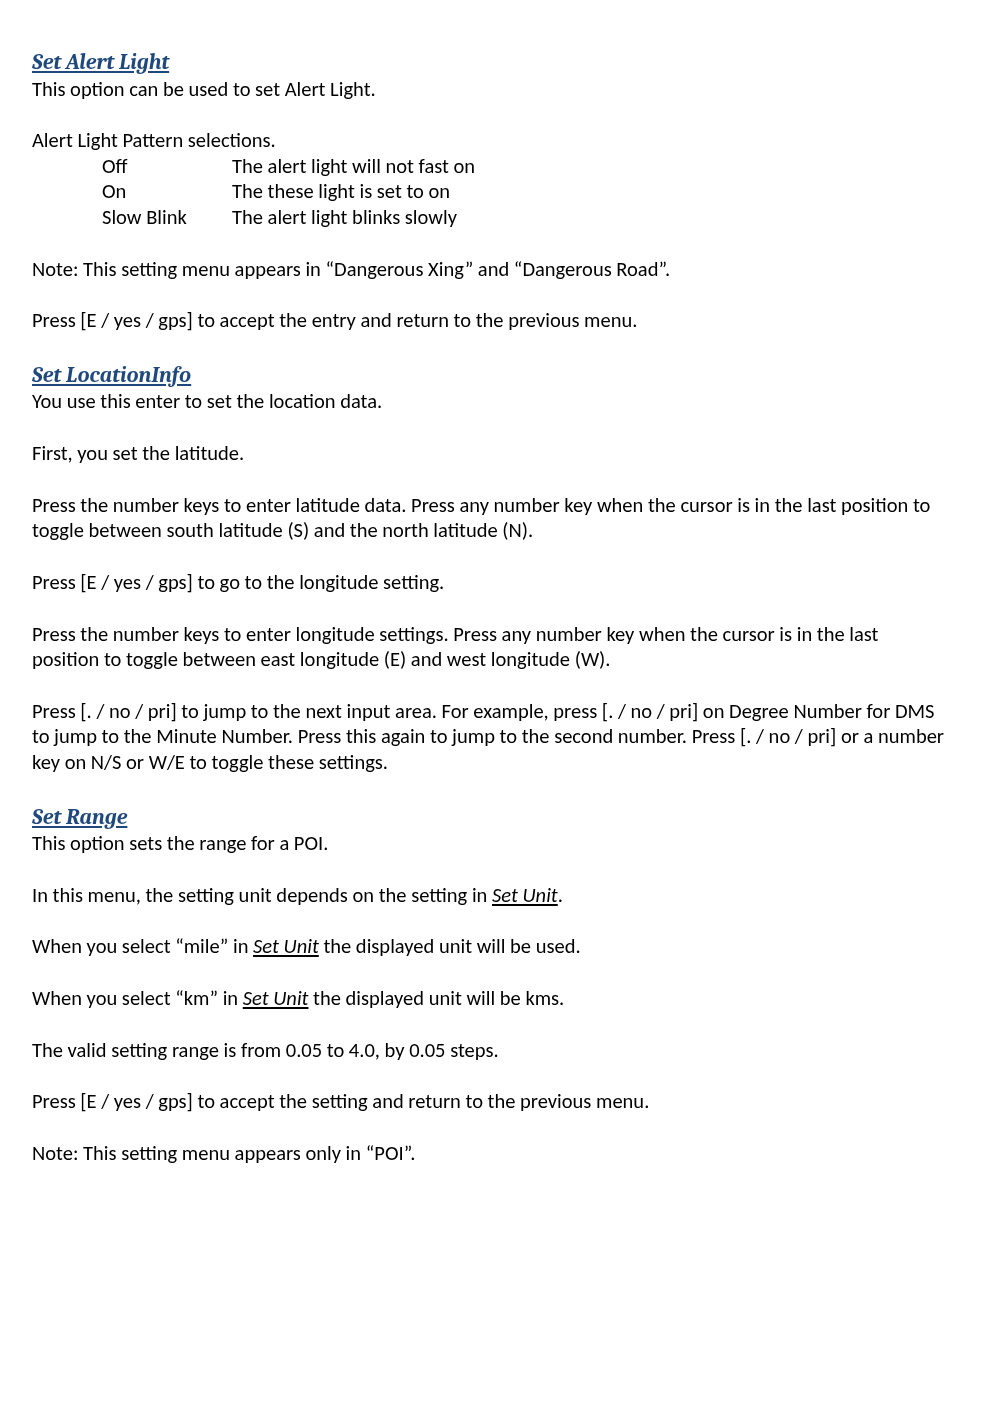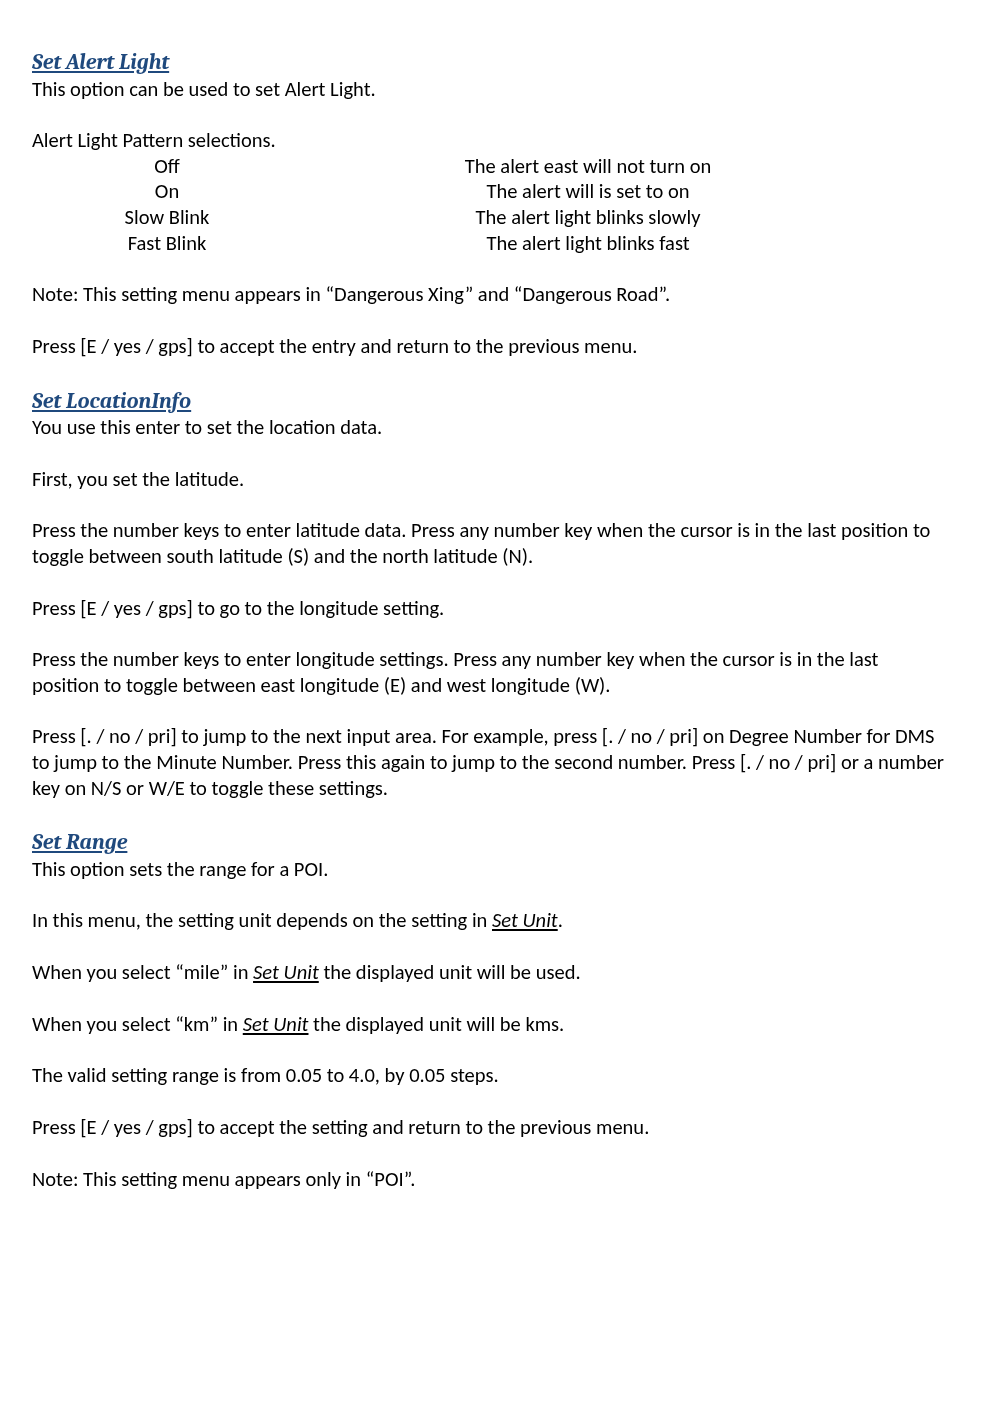--- a/index.html
+++ b/index.html
@@ -31,21 +31,20 @@
     text-decoration: underline;
   }
   p { margin: 0; }
   .block { margin-bottom: 26px; }
   .tight { margin-bottom: 0; }
   .indent-table {
     padding-left: 70px;
   }
   .pattern-row {
     display: flex;
-    text-align: center;
   }
   .pattern-key {
     width: 130px;
     flex: 0 0 130px;
   }
   .pattern-desc {
     flex: 1;
   }
   .u {
     text-decoration: underline;
@@ -79,33 +78,29 @@
 
 <div class="page">
 
   <h3 class="section">Set Alert Light</h3>
   <p class="block">This option can be used to set Alert Light.</p>
 
   <p class="tight">Alert Light Pattern selections.</p>
   <div class="indent-table block">
     <div class="pattern-row">
       <span class="pattern-key">Off</span>
-      <span class="pattern-desc">The alert east will not turn on</span>
+      <span class="pattern-desc">The alert light will not fast on</span>
     </div>
     <div class="pattern-row">
       <span class="pattern-key">On</span>
-      <span class="pattern-desc">The alert will is set to on</span>
+      <span class="pattern-desc">The these light is set to on</span>
     </div>
     <div class="pattern-row">
       <span class="pattern-key">Slow Blink</span>
       <span class="pattern-desc">The alert light blinks slowly</span>
-    </div>
-    <div class="pattern-row">
-      <span class="pattern-key">Fast Blink</span>
-      <span class="pattern-desc">The alert light blinks fast</span>
     </div>
   </div>
 
   <p class="block">Note: This setting menu appears in “Dangerous Xing” and “Dangerous Road”.</p>
   <p class="block">Press [E / yes / gps] to accept the entry and return to the previous menu.</p>
 
   <h3 class="section">Set LocationInfo</h3>
   <p class="block">You use this enter to set the location data.</p>
   <p class="block">First, you set the latitude.</p>
   <p class="block">Press the number keys to enter latitude data. Press any number key when the cursor is in the last position to toggle between south latitude (S) and the north latitude (N).</p>

